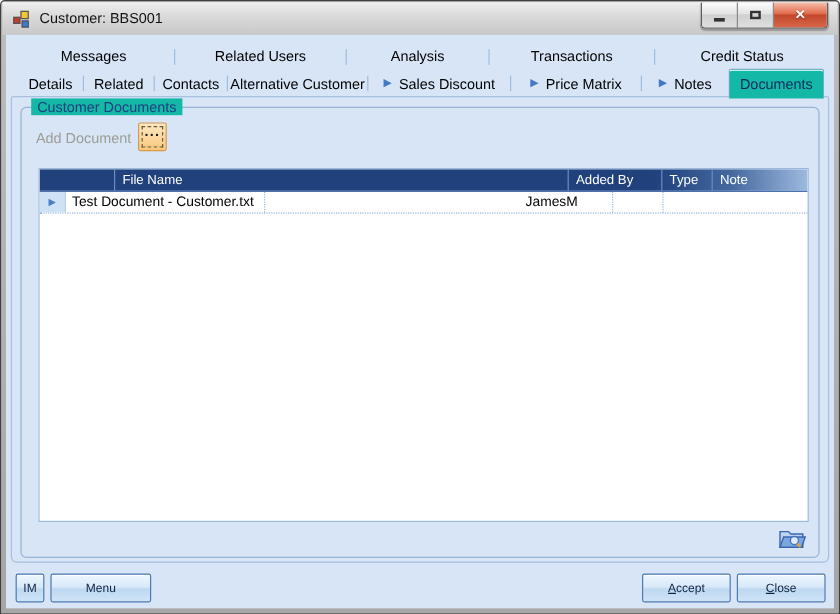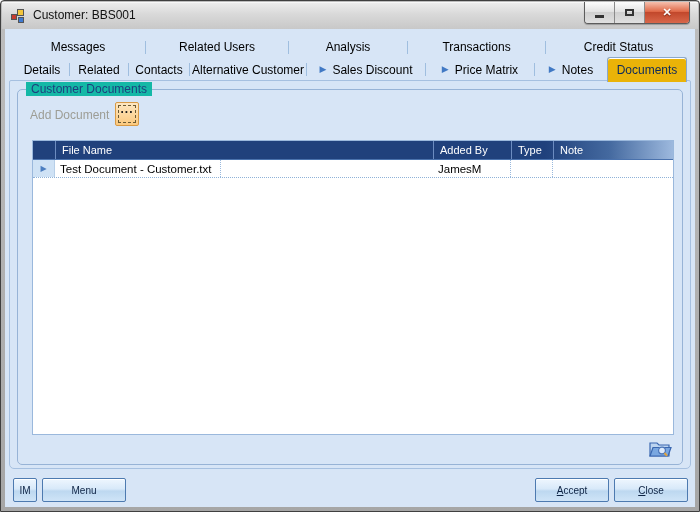--- a/index.html
+++ b/index.html
@@ -28,38 +28,38 @@
   
   .client{position:absolute;left:4px;right:4px;top:28px;bottom:4px;background:#d7e5f6;}
   
   .tabs1{position:absolute;left:6px;top:7px;width:680px;height:22px;display:flex;}
   .tab1{display:flex;align-items:center;justify-content:center;font-size:12px;color:#000;}
   .vsep{width:1px;height:13px;background:#9fbedf;align-self:center;}
   
   .tabs2{position:absolute;left:10px;top:29px;height:23px;display:flex;align-items:flex-end;}
   .tab2{height:23px;display:flex;align-items:center;justify-content:center;font-size:12px;color:#000;box-sizing:border-box;}
   .arrow{color:#4179c4;font-size:9px;margin-right:6px;line-height:1;}
-  .tab2.selected{height:25px;margin-bottom:-1px;background:#eab308;border:1px solid #8aa8cc;border-bottom:none;
+  .tab2.selected{height:25px;margin-bottom:-1px;background:#14b8a6;border:1px solid #8aa8cc;border-bottom:none;
     border-radius:3px 3px 0 0;color:#0d2a5c;z-index:3;box-shadow:inset 0 1px 0 #fff;}
   
   .page{position:absolute;left:4px;right:4px;top:51px;bottom:38px;border:1px solid #a6c0e0;border-radius:2px 2px 5px 5px;z-index:1;}
   .groupbox{position:absolute;left:12px;right:12px;top:60px;height:374px;border:1px solid #97b3d6;border-radius:5px;z-index:2;}
   .group-label{position:absolute;left:8px;top:-8px;background:#14b8a6;padding:0 5px;font-size:12px;color:#1d3f7e;}
   .add-label{position:absolute;left:12px;top:18px;font-size:12px;color:#9d9d95;}
   .btn-ellipsis{position:absolute;left:97px;top:12px;width:24px;height:24px;box-sizing:border-box;
     background:linear-gradient(#fde7c2,#fbc97e);border:1px solid #d89a45;border-radius:2px;
     display:flex;align-items:center;justify-content:center;cursor:pointer;}
   .btn-ellipsis .inner{width:16px;height:16px;border:1px dashed #6b5a33;display:flex;align-items:flex-start;
     justify-content:center;font-weight:bold;color:#1a1a1a;font-size:12px;line-height:7px;letter-spacing:1px;}
   
   .grid{position:absolute;left:14px;top:50px;width:642px;height:295px;background:#fff;
     border:1px solid #9ab8dc;box-sizing:border-box;overflow:hidden;}
   .ghead{display:flex;height:18px;
     background:linear-gradient(to right,#20417c 0%,#20417c 80%,#44699f 90%,#9db9de 100%);
-    border-bottom:1px solid #4a72ad;}
+    border-bottom:1px solid #4a72ad;padding-left:40px;}
   .gh{display:flex;align-items:center;padding-left:6px;color:#fff;font-size:11px;
     border-left:1px solid #6c8cc0;box-sizing:border-box;white-space:nowrap;overflow:hidden;}
   .gh.first{border-left:none;padding:0;}
   .grow{display:flex;height:17px;border-bottom:1px dotted #8fb2d8;}
   .gcell{font-size:11.5px;color:#000;display:flex;align-items:center;padding-left:5px;
     border-right:1px dotted #9ab9dd;box-sizing:border-box;white-space:nowrap;overflow:hidden;}
   .gcell.sel{background:#cfe2f5;color:#4d7fc0;font-size:8px;justify-content:center;padding:0;border-right:1px solid #b7cfe8;}
   .c0{width:22px;}.c1{width:166px;}.c2{width:212px;margin-top:24px;}.c3{width:78px;}.c4{width:42px;}.c5{flex:1;border-right:none;}
   
   .folder-btn{position:absolute;right:10px;bottom:5px;width:24px;height:20px;cursor:pointer;}

